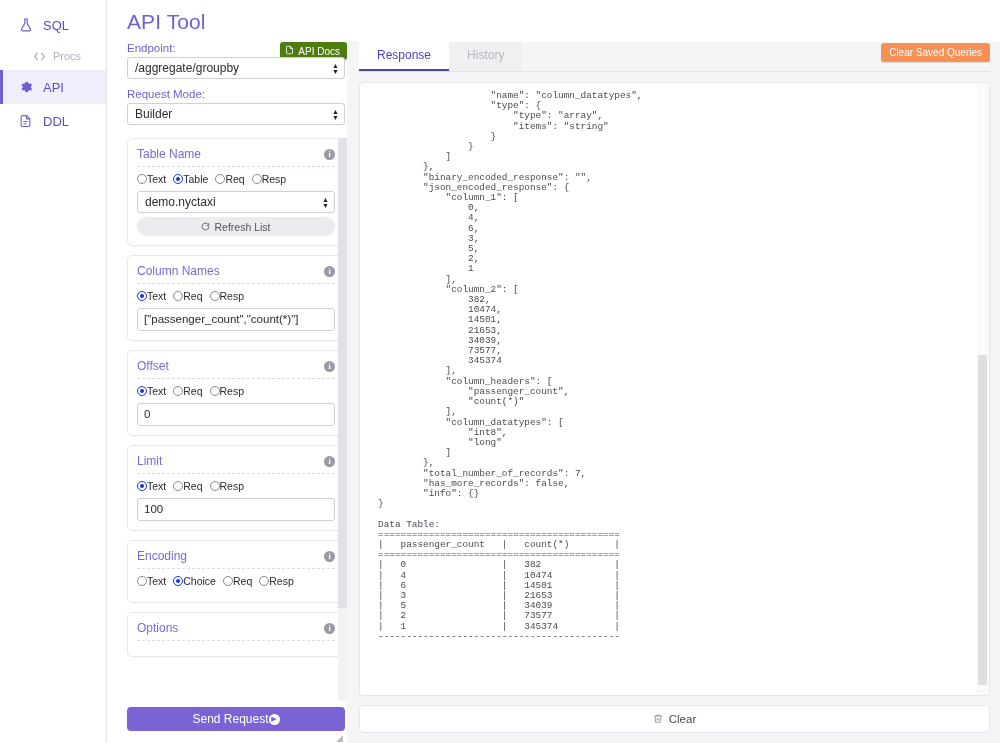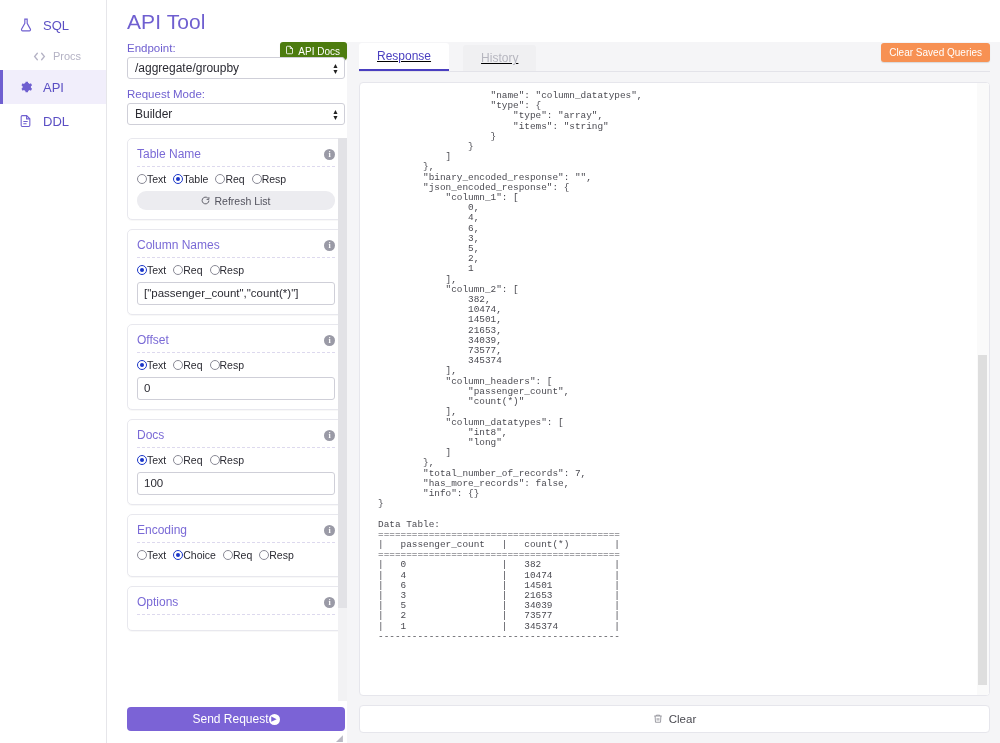--- a/index.html
+++ b/index.html
@@ -132,22 +132,22 @@
     display:flex;align-items:center;justify-content:center;font-size:7px;
   }
   .resize-grip { width:218px; text-align:right; color:#b9b9c4; font-size:9px; padding:2px 2px 0 0; cursor:nwse-resize; }
 
   
   .right-col {
     flex:1; min-width:0; display:flex; flex-direction:column;
     padding: 0 10px 0 12px; min-height:0;
   }
   .tabs-row {
-    display:flex; align-items:flex-end; gap:14px;
-    border-bottom:1px solid #e3e3e9; position:relative; height:30px;text-decoration:underline;
+    display:flex; gap:0;
+    border-bottom:1px solid #e3e3e9; position:relative; height:30px;
   }
   .tab {
     font-size:12px; padding:6px 18px 6px 18px; cursor:pointer; border-radius:3px 3px 0 0;
   }
   .tab.active { color:#4a3fc0; border-bottom:2px solid #4a3fc0; background:#fff; }
   .tab.inactive { color:#b6b6bf; background:#f0f0f2; }
   .clear-saved {
     position:absolute; right:0; top:1px;
     background:#f79153; color:#fff; font-size:10px; border-radius:3px;
     padding:4px 8px; cursor:pointer; box-shadow:0 1px 1px rgba(0,0,0,.12);
@@ -273,20 +273,27 @@
                   </label>
                   <label class="radio">
                     <span class="dot"></span>
                     <span>Req</span>
                   </label>
                   <label class="radio">
                     <span class="dot"></span>
                     <span>Resp</span>
                   </label>
                 </div>
+                <div class="select-wrap" style="margin-bottom: 0px; width: 100%;">
+                  <div class="select-box">demo.nyctaxi</div>
+                  <span class="spin">
+                    <i>▲</i>
+                    <i>▼</i>
+                  </span>
+                </div>
                 <div class="refresh-btn">
                   <span><svg width="9" height="9" viewBox="0 0 24 24" fill="none" stroke="#53535e" stroke-width="2.4">
                       <path d="M21 12a9 9 0 1 1-3-6.7"></path>
                       <path d="M21 3v6h-6"></path>
                     </svg></span>
                   <span>Refresh List</span>
                 </div>
               </div>
               <div class="card">
                 <div class="card-head">
@@ -325,21 +332,21 @@
                   </label>
                   <label class="radio">
                     <span class="dot"></span>
                     <span>Resp</span>
                   </label>
                 </div>
                 <div class="text-input">0</div>
               </div>
               <div class="card">
                 <div class="card-head">
-                  <div class="card-title">Docs</div>
+                  <div class="card-title">Limit</div>
                   <div class="info-ico">i</div>
                 </div>
                 <div class="radio-row">
                   <label class="radio on">
                     <span class="dot"></span>
                     <span>Text</span>
                   </label>
                   <label class="radio">
                     <span class="dot"></span>
                     <span>Req</span>

